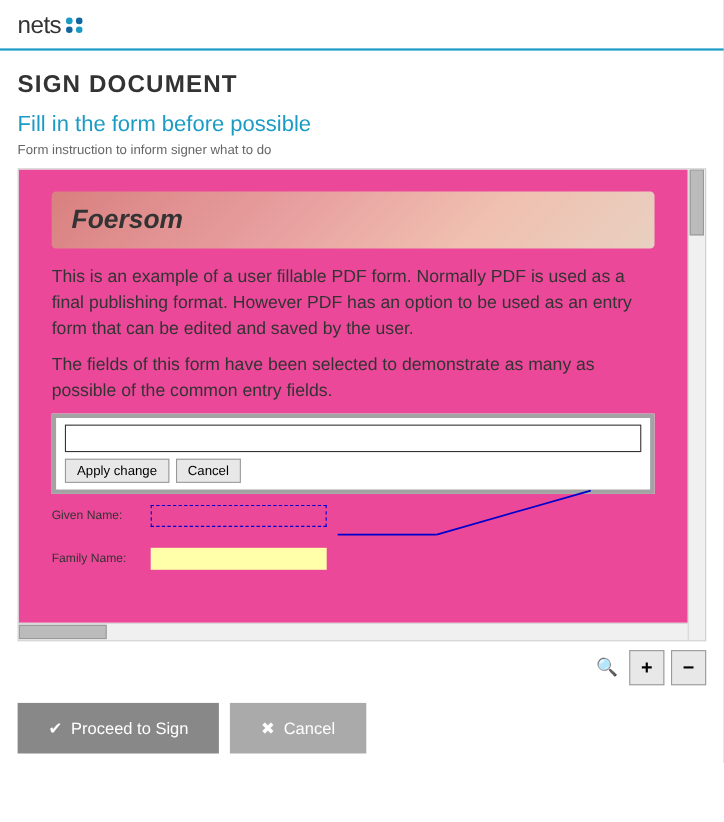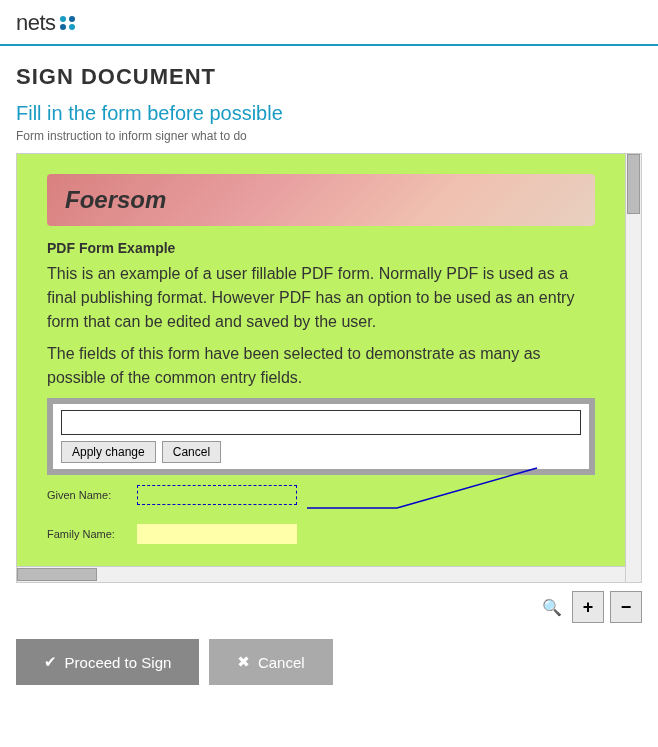--- a/index.html
+++ b/index.html
@@ -119,21 +119,21 @@
       border: 1px solid #999;
     }
 
     .pdf-inner {
       position: absolute;
       top: 0;
       left: 0;
       right: 16px;
       bottom: 16px;
       overflow: hidden;
-      background: #bef264;
+      background: #ec4899;
       padding: 20px 30px;
     }
 
     
     .pdf-banner {
       background: linear-gradient(135deg, #d98080 0%, #e8a0a0 40%, #f0c0b0 70%, #e8d0c0 100%);
       border-radius: 4px;
       padding: 12px 18px;
       margin-bottom: 14px;
     }
@@ -153,21 +153,21 @@
 
     .pdf-body-text {
       font-size: 16px;
       color: #333;
       line-height: 1.5;
       margin-bottom: 8px;
     }
 
     
     .edit-overlay {
-      border: 6px solid #a3a3a3;
+      border: 4px solid #a3a3a3;
       background: #fff;
       padding: 6px 8px;
       margin: 6px 0 0 0;
     }
 
     .edit-input {
       width: 100%;
       border: 1px solid #333;
       padding: 4px 6px;
       font-size: 13px;
@@ -321,21 +321,20 @@
     <div class="pdf-scrollbar-h">
       <div class="pdf-scrollbar-h-thumb"></div>
     </div>
 
     <div class="pdf-inner">
 
       <div class="pdf-banner">
         <span class="pdf-banner-title">Foersom</span>
       </div>
 
-      <p class="pdf-section-title">PDF Form Example</p>
 
       <p class="pdf-body-text">This is an example of a user fillable PDF form. Normally PDF is used as a final publishing format. However PDF has an option to be used as an entry form that can be edited and saved by the user.</p>
 
       <p class="pdf-body-text">The fields of this form have been selected to demonstrate as many as possible of the common entry fields.</p>
 
       <div style="position:relative;">
         <div class="edit-overlay">
           <input class="edit-input" type="text" value="" style="">
           <div class="edit-buttons">
             <button class="btn-apply">Apply change</button>

